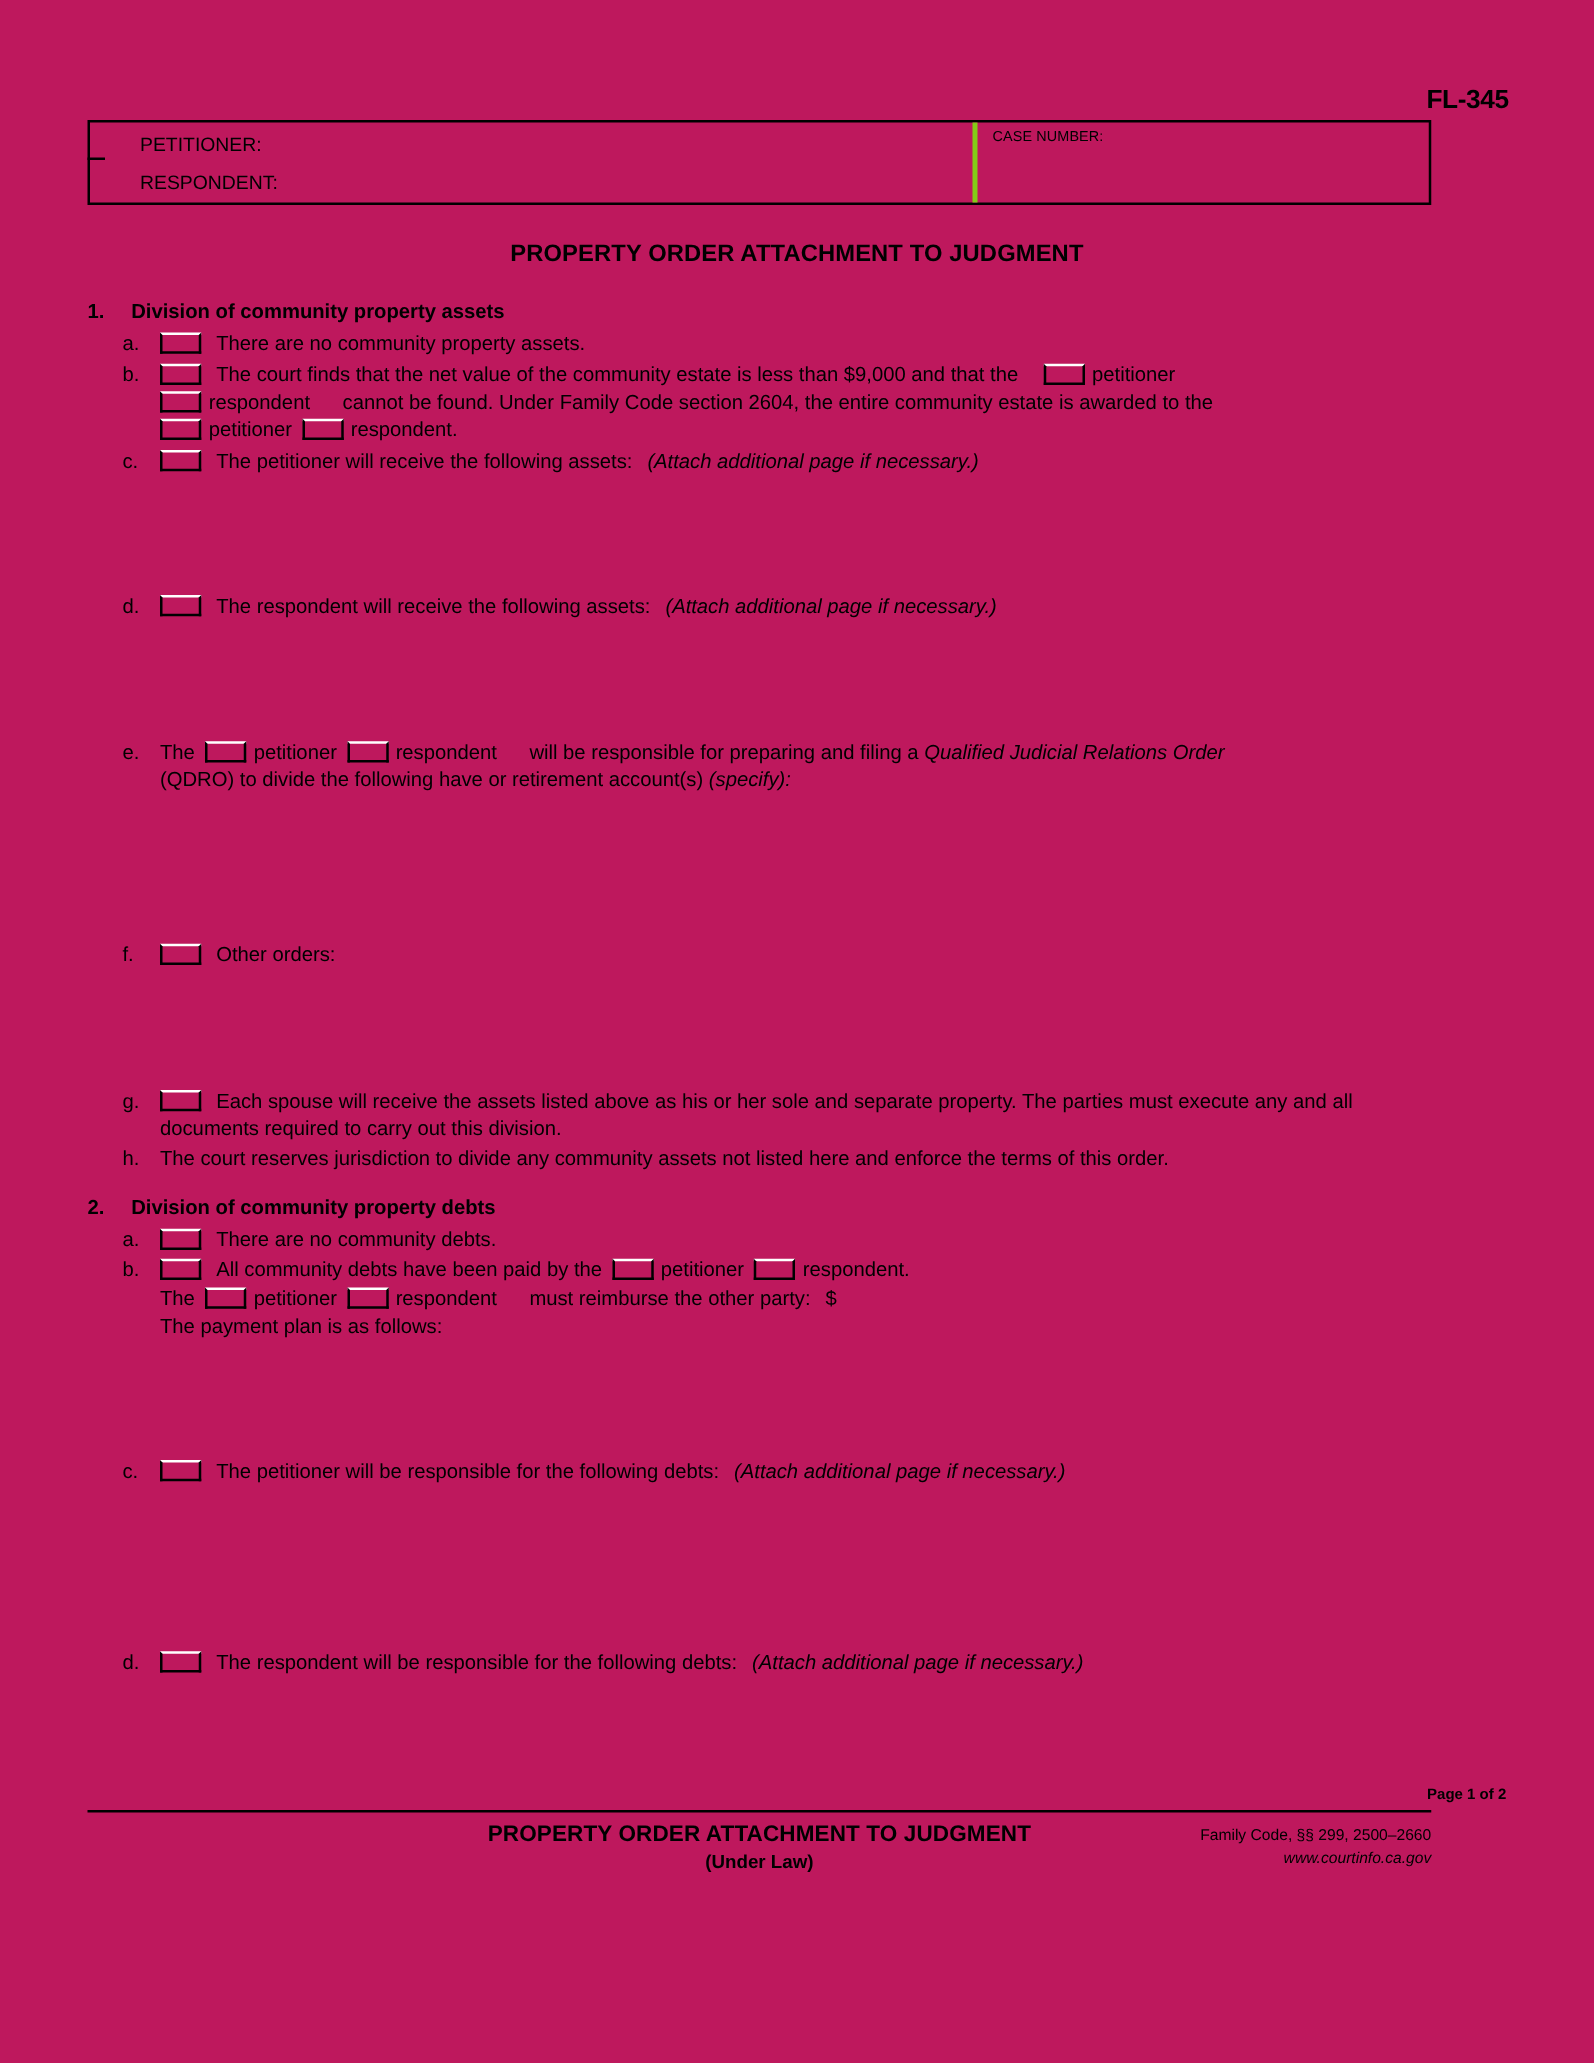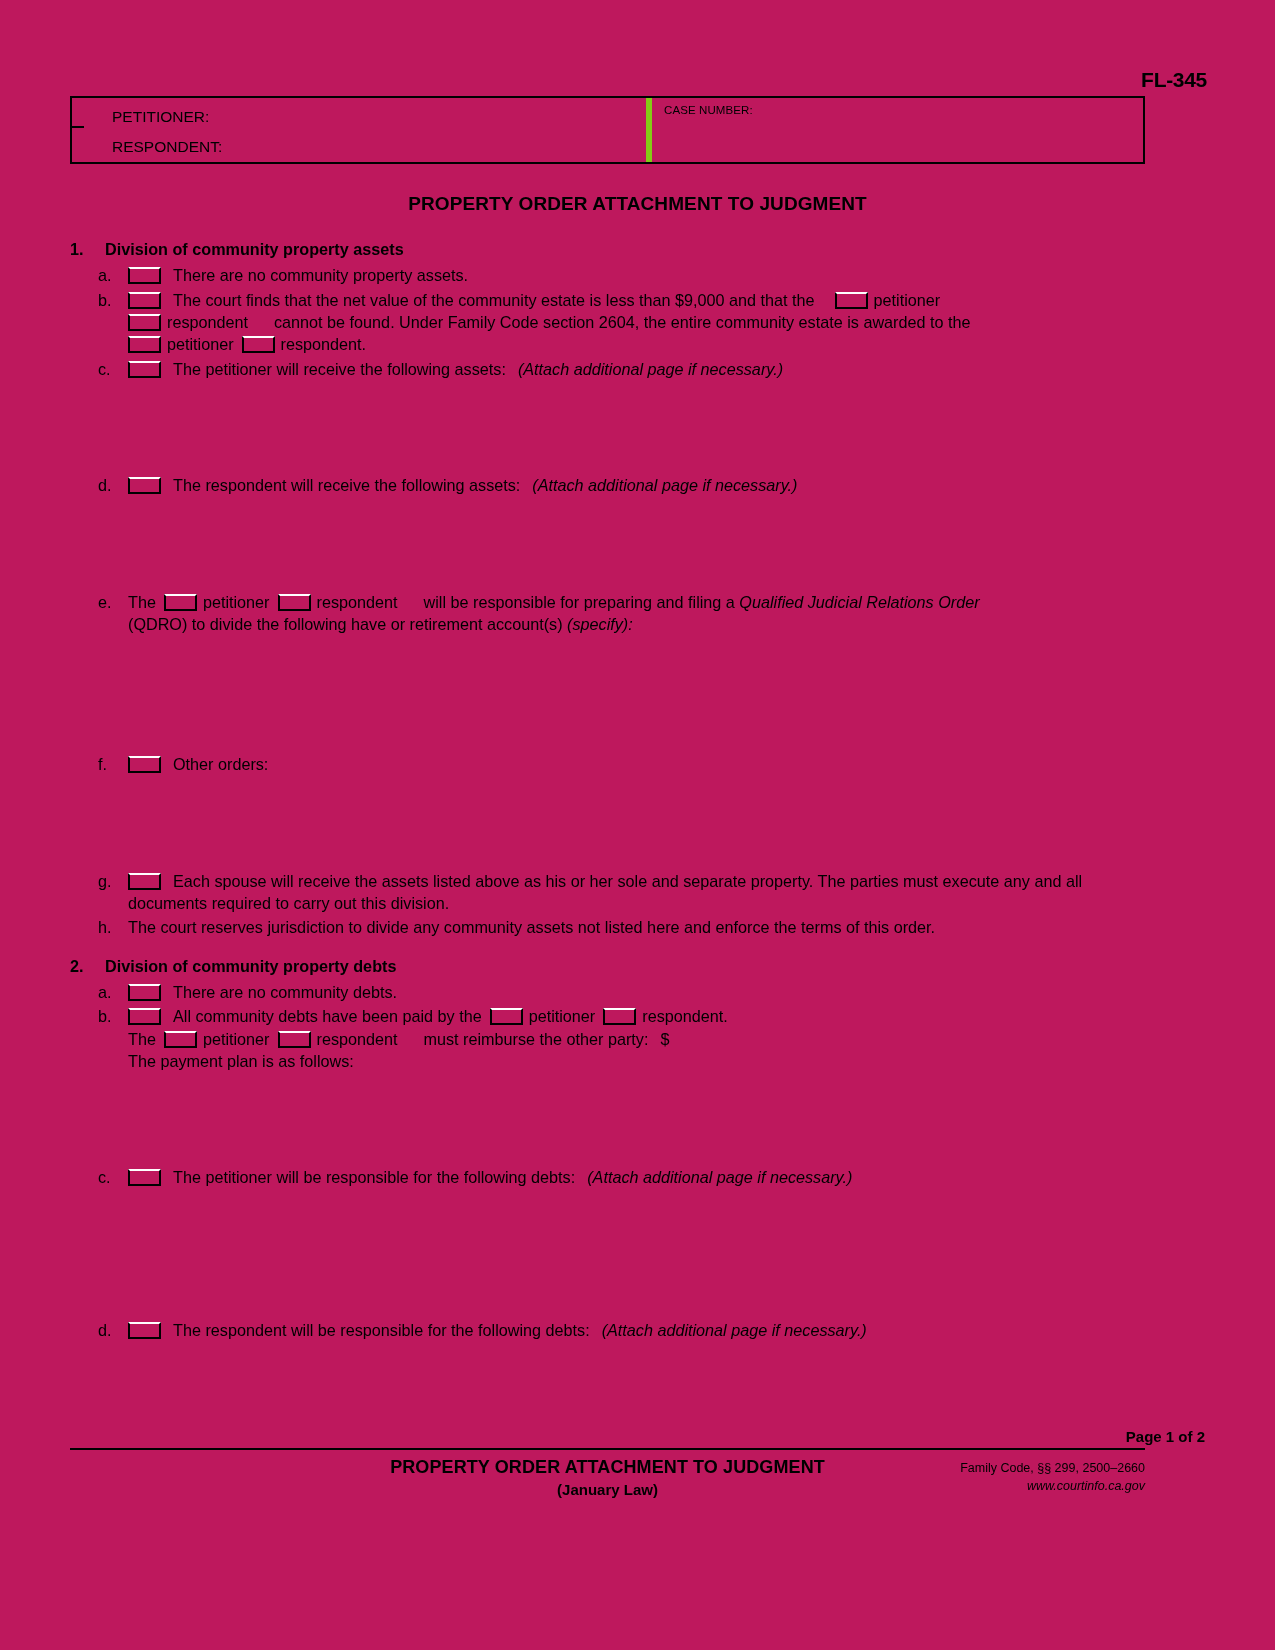--- a/index.html
+++ b/index.html
@@ -36,22 +36,22 @@
     position: absolute;
     left: 70px;
     top: 96px;
     width: 1075px;
     height: 68px;
     border: 2px solid #000;
     box-sizing: border-box;
     display: flex;
   }
   .caption-left {
-    width: 580px;
-    border-right: 6px solid #84cc16;
+    width: 710px;
+    border-right: 4px solid #84cc16;
     box-sizing: border-box;
     position: relative;
     padding: 0;
   }
   .caption-right {
     flex: 1;
     position: relative;
     box-sizing: border-box;
   }
   .party-line {
@@ -172,21 +172,21 @@
     left: 70px;
     top: 1448px;
     width: 1075px;
     height: 2px;
     background: #000;
   }
   .page-count {
     position: absolute;
     right: 70px;
     top: 1428px;
-    font-size: 15px;
+    font-size: 12px;
     font-weight: bold;
   }
   .footer {
     position: absolute;
     left: 70px;
     top: 1455px;
     width: 1075px;
     height: 70px;
     font-size: 12.5px;
   }
@@ -359,21 +359,21 @@
       <div class="spacer-lg"></div>
     </div>
 
   </div>
 
   <div class="page-count">Page 1 of 2</div>
   <div class="footer-rule-top"></div>
   <div class="footer">
     <div class="footer-center">
       <div class="fc-title">PROPERTY ORDER ATTACHMENT TO JUDGMENT</div>
-      <div class="fc-sub">(January Law)</div>
+      <div class="fc-sub">(Under Law)</div>
     </div>
     <div class="footer-right">
       <div>Family Code, §§ 299, 2500–2660</div>
       <div class="fr-url">www.courtinfo.ca.gov</div>
     </div>
   </div>
 
 </div>
 
 </body></html>

